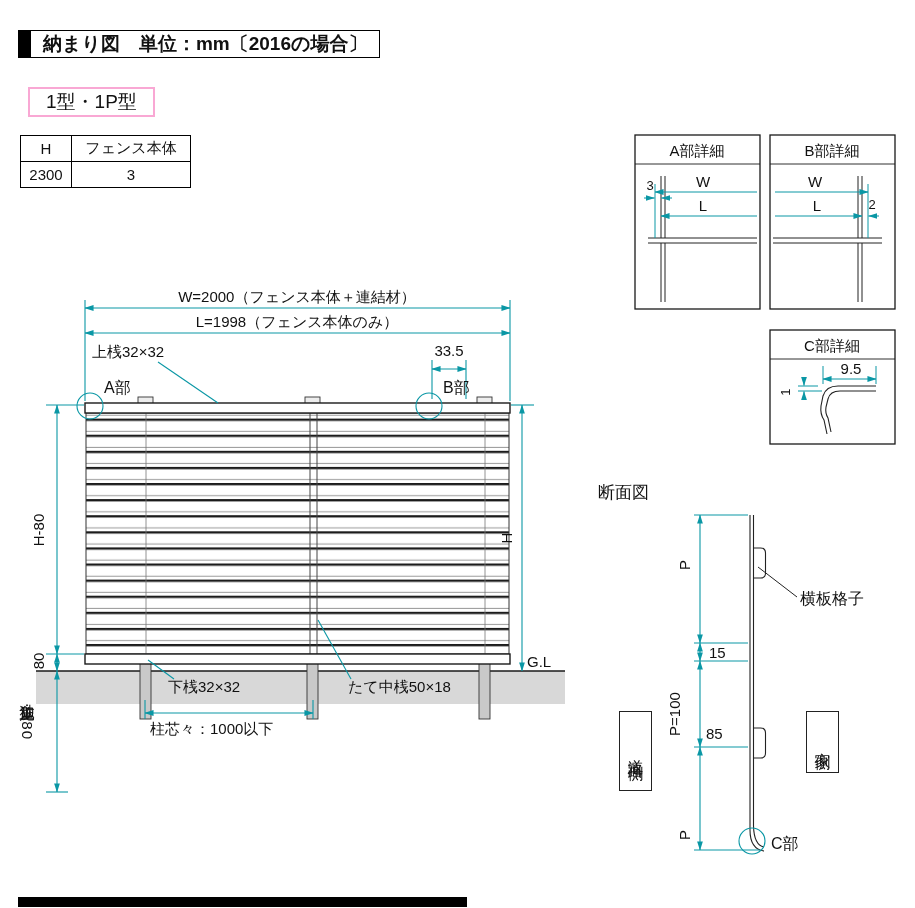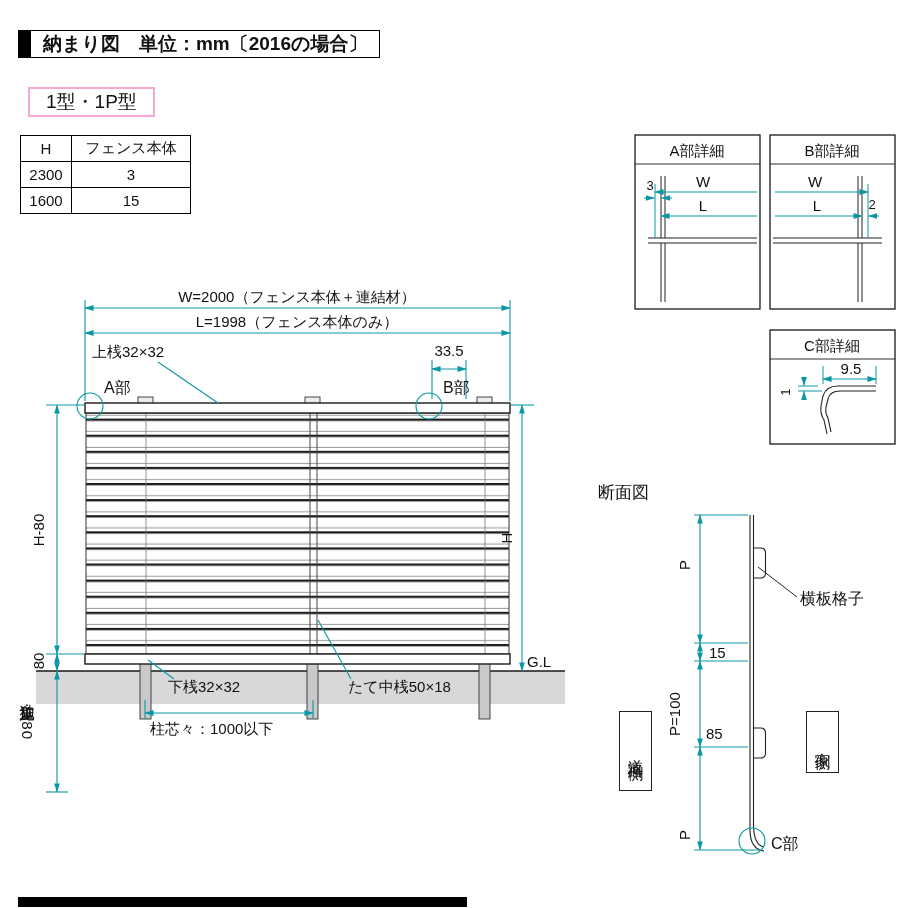--- a/index.html
+++ b/index.html
@@ -240,24 +240,20 @@
   <table class="spec">
     <tbody>
       <tr>
         <td class="c1">H</td>
         <td class="c2">フェンス本体</td>
       </tr>
       <tr>
         <td class="c1">2300</td>
         <td class="c2">3</td>
       </tr>
-      <tr>
-        <td class="c1">1600</td>
-        <td class="c2">15</td>
-      </tr>
     </tbody>
   </table>
 
   <div class="abs vtext embed-label">独立施工：180</div>
 
   <div class="abs side-box road-box">道路側</div>
   <div class="abs side-box house-box">家側</div>
 
   <div class="abs footer-bar"></div>
 </div>

